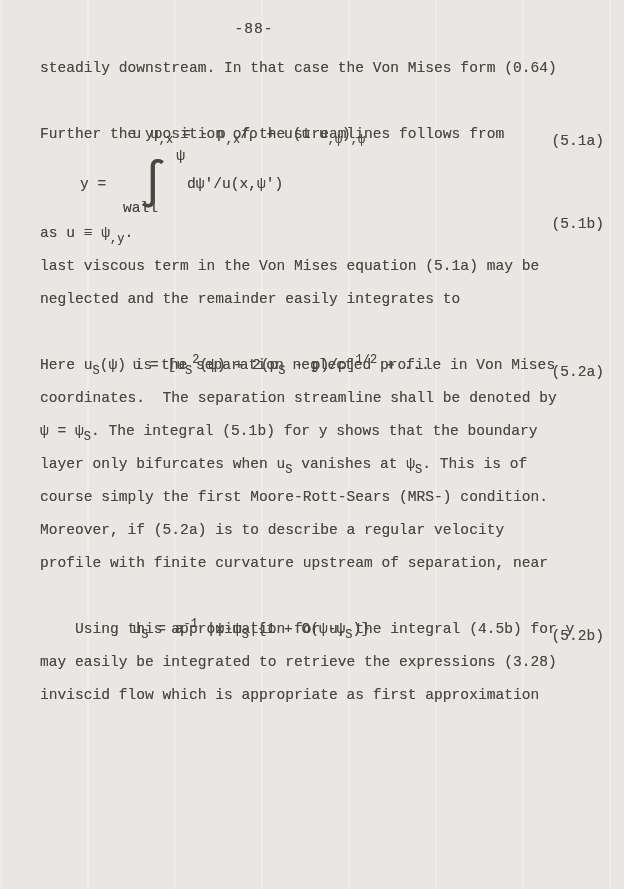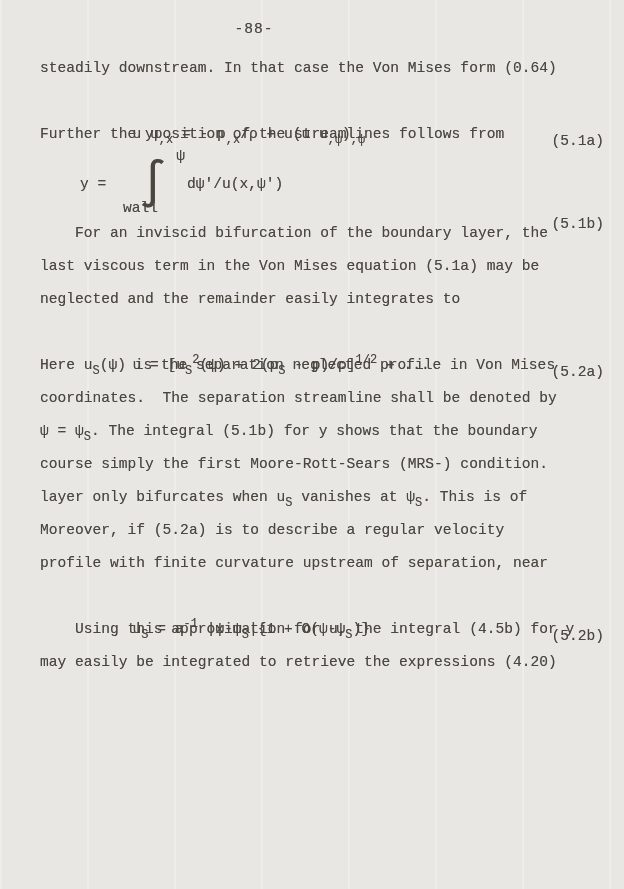--- a/index.html
+++ b/index.html
@@ -81,39 +81,40 @@
       <span>y = </span>
       <span class="intwrap">
         <span class="intupper">ψ</span>
         <span class="intglyph">∫</span>
         <span class="intlower">wall</span>
       </span>
       <span class="intpost">dψ'/u(x,ψ')</span>
       <span class="eqlabel">(5.1b)</span>
     </div>
 
-    <div class="row"><span>    For an inviscid bifurcation of the boundary layer, the</span></div>
+    <div class="row"><span>as u ≡ ψ</span><span class="sub">,y</span><span>.</span></div>
     <div class="row"><span>last viscous term in the Von Mises equation (5.1a) may be</span></div>
     <div class="row"><span>neglected and the remainder easily integrates to</span></div>
 
     <div class="row eq">
       <span><span>u = [u</span><span class="sub">S</span><span class="sup">2</span><span>(ψ) + 2(p</span><span class="sub">S</span><span> - p)/ρ]</span><span class="sup">1/2</span><span> + ...</span></span>
       <span class="eqlabel">(5.2a)</span>
     </div>
 
     <div class="row"><span>Here u</span><span class="sub">S</span><span>(ψ) is the separation neglected profile in Von Mises</span></div>
     <div class="row"><span>coordinates.  The separation streamline shall be denoted by</span></div>
     <div class="row"><span>ψ = ψ</span><span class="sub">S</span><span>. The integral (5.1b) for y shows that the boundary</span></div>
+    <div class="row"><span>layer only bifurcates when u</span><span class="sub">S</span><span> vanishes at ψ</span><span class="sub">S</span><span>. This is of</span></div>
     <div class="row"><span>course simply the first Moore-Rott-Sears (MRS-) condition.</span></div>
-    <div class="row"><span>layer only bifurcates when u</span><span class="sub">S</span><span> vanishes at ψ</span><span class="sub">S</span><span>. This is of</span></div>
     <div class="row"><span>Moreover, if (5.2a) is to describe a regular velocity</span></div>
     <div class="row"><span>profile with finite curvature upstream of separation, near</span></div>
 
     <div class="row eq">
       <span><span>u</span><span class="sub">S</span><span> = a</span><span class="sup">-1</span><span> |ψ-ψ</span><span class="sub">S</span><span>|{1 + O(ψ-ψ</span><span class="sub">S</span><span>)}</span></span>
       <span class="eqlabel">(5.2b)</span>
     </div>
 
     <div class="row"><span>    Using this approximation for u, the integral (4.5b) for y</span></div>
-    <div class="row"><span>may easily be integrated to retrieve the expressions (4.20)</span></div>
+    <div class="row"><span>may easily be integrated to retrieve the expressions (3.28)</span></div>
+    <div class="row"><span>inviscid flow which is appropriate as first approximation</span></div>
 
   </div>
 </div>
 
 </body></html>

